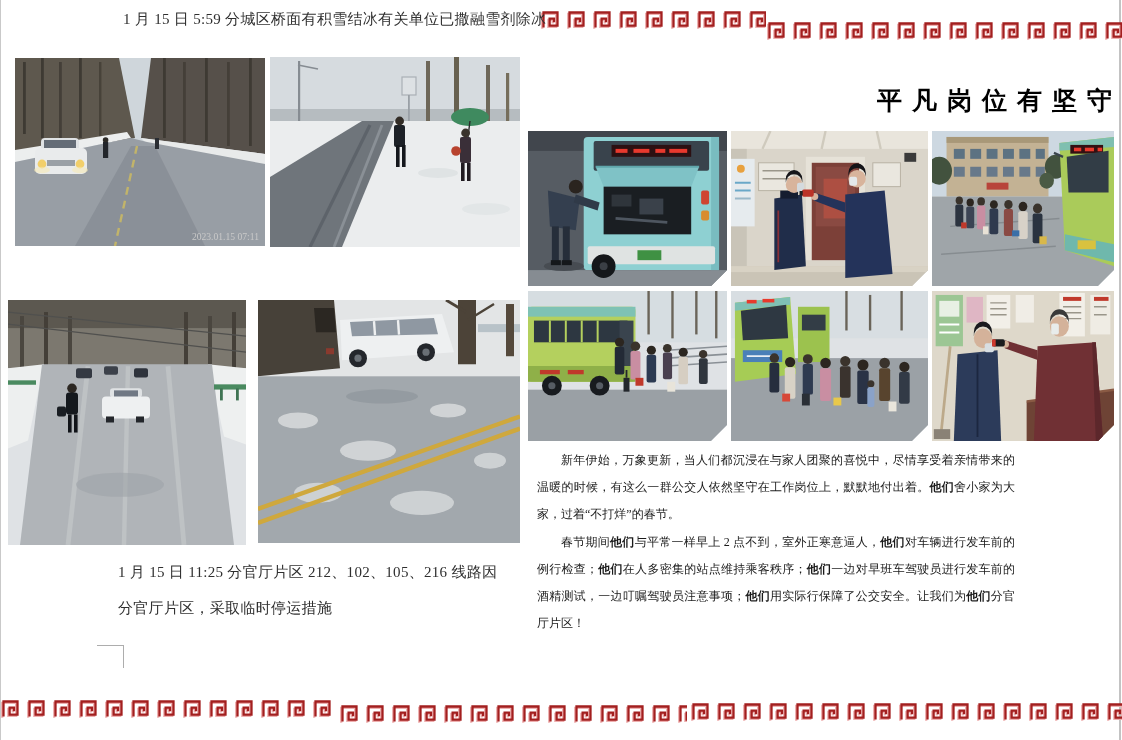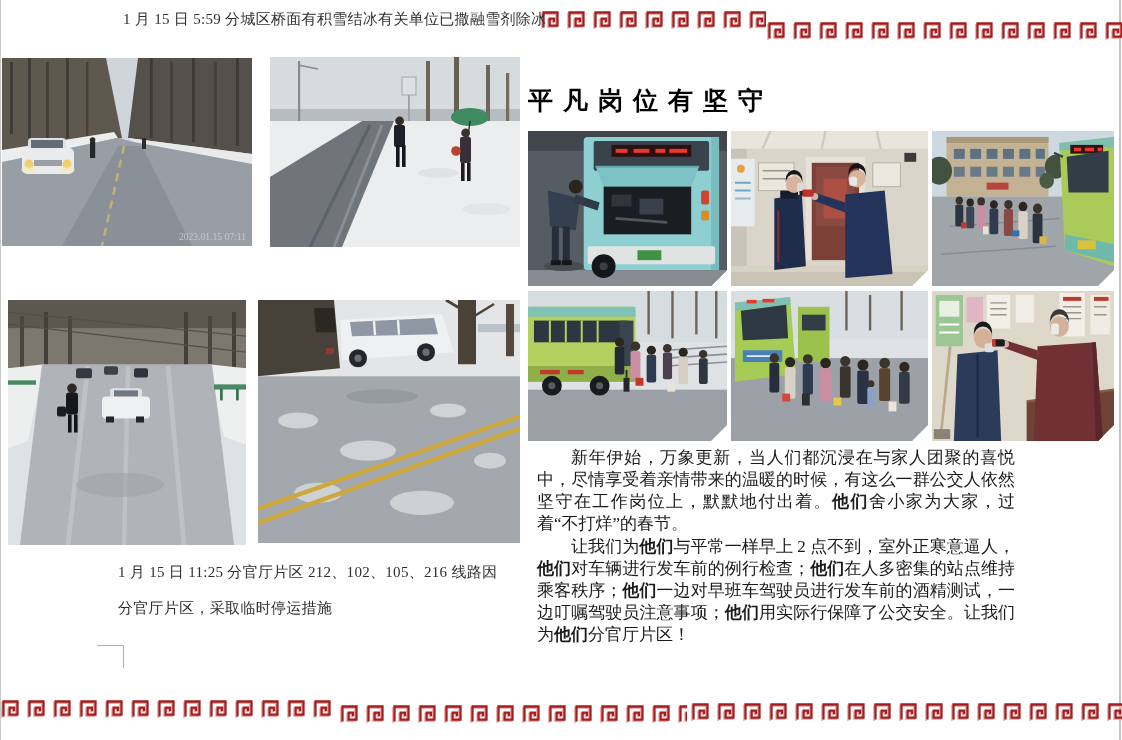--- a/index.html
+++ b/index.html
@@ -11,36 +11,36 @@
   .edge-right{left:1119px;width:2px;background:#c3c3c3;}
 
   .caption{position:absolute;white-space:nowrap;color:#2f2f2f;font-size:15px;letter-spacing:.3px;}
   .cap1{left:123px;top:10px;}
   .cap2{left:120px;top:261px;}
   .cap3a{left:118px;top:563px;}
   .cap3b{left:118px;top:599px;}
 
   .photo{position:absolute;overflow:hidden;background:#dfe2e5;}
   .photo svg{display:block;width:100%;height:100%;}
-  .p1{left:2px;top:58px;width:250px;height:188px;}
+  .p1{left:15px;top:58px;width:250px;height:188px;}
   .p2{left:270px;top:57px;width:250px;height:190px;}
   .p3{left:8px;top:300px;width:238px;height:245px;}
   .p4{left:258px;top:300px;width:262px;height:243px;}
 
-  .story-title{position:absolute;left:528px;top:84px;width:594px;margin:0;text-align:left;
+  .story-title{position:absolute;left:528px;top:84px;width:594px;margin:0;text-align:right;
     font-family:"DejaVu Sans","Liberation Sans",sans-serif;font-weight:bold;font-size:25px;
     letter-spacing:10px;color:var(--title-color,#000);}
 
   .collage{position:absolute;left:528px;top:131px;width:594px;height:312px;display:grid;
     grid-template-columns:199px 197px 182px;grid-template-rows:155px 150px;gap:5px 4px;}
   .collage .photo{position:relative;left:0;top:0;width:auto;height:auto;
     clip-path:polygon(0 0,100% 0,100% calc(100% - 16px),calc(100% - 16px) 100%,0 100%);}
 
   .story-text{position:absolute;left:537px;top:447px;width:478px;color:#1a1a1a;
-    font-size:17px;line-height:22px;text-align:justify;font-family:Liberation Serif, serif;}
+    font-size:12px;line-height:27px;text-align:justify;font-family:Liberation Serif, serif;}
   .story-text p{margin:0 0 1px 0;text-indent:2em;}
   .story-text .b{font-weight:bold;}
 
   .border-strip{position:absolute;display:flex;gap:5px;height:26px;overflow:hidden;align-items:center;}
   .strip-top-a{left:540px;top:6px;width:226px;}
   .strip-top-b{left:766px;top:17px;width:356px;}
   .strip-bot-a{left:0px;top:695px;width:336px;}
   .strip-bot-b{left:339px;top:700px;width:348px;}
   .strip-bot-c{left:690px;top:698px;width:432px;}
   .meander-tile{flex:0 0 auto;}
@@ -1019,15 +1019,15 @@
         <polygon points="58,30 40,25 40,29 58,35" fill="#703034"></polygon>
         <circle cx="40.5" cy="27" r="1.8" fill="#d4b29a"></circle>
         <rect x="33" y="24.5" width="7" height="3.6" rx="1" fill="#1c1c1e"></rect>
         <rect x="33" y="24.5" width="2" height="3.6" fill="#d03a2e"></rect>
       </svg>
     </div>
   </div>
 
   <div class="story-text">
     <p><span>新年伊始，万象更新，当人们都沉浸在与家人团聚的喜悦中，尽情享受着亲情带来的温暖的时候，有这么一群公交人依然坚守在工作岗位上，默默地付出着。</span><span class="b">他们</span><span>舍小家为大家，过着“不打烊”的春节。</span></p>
-    <p><span>让我们为</span><span class="b">他们</span><span>与平常一样早上 2 点不到，室外正寒意逼人，</span><span class="b">他们</span><span>对车辆进行发车前的例行检查；</span><span class="b">他们</span><span>在人多密集的站点维持乘客秩序；</span><span class="b">他们</span><span>一边对早班车驾驶员进行发车前的酒精测试，一边叮嘱驾驶员注意事项；</span><span class="b">他们</span><span>用实际行保障了公交安全。让我们为</span><span class="b">他们</span><span>分官厅片区！</span></p>
+    <p><span>春节期间</span><span class="b">他们</span><span>与平常一样早上 2 点不到，室外正寒意逼人，</span><span class="b">他们</span><span>对车辆进行发车前的例行检查；</span><span class="b">他们</span><span>在人多密集的站点维持乘客秩序；</span><span class="b">他们</span><span>一边对早班车驾驶员进行发车前的酒精测试，一边叮嘱驾驶员注意事项；</span><span class="b">他们</span><span>用实际行保障了公交安全。让我们为</span><span class="b">他们</span><span>分官厅片区！</span></p>
   </div>
 </div>
 
 </body></html>

